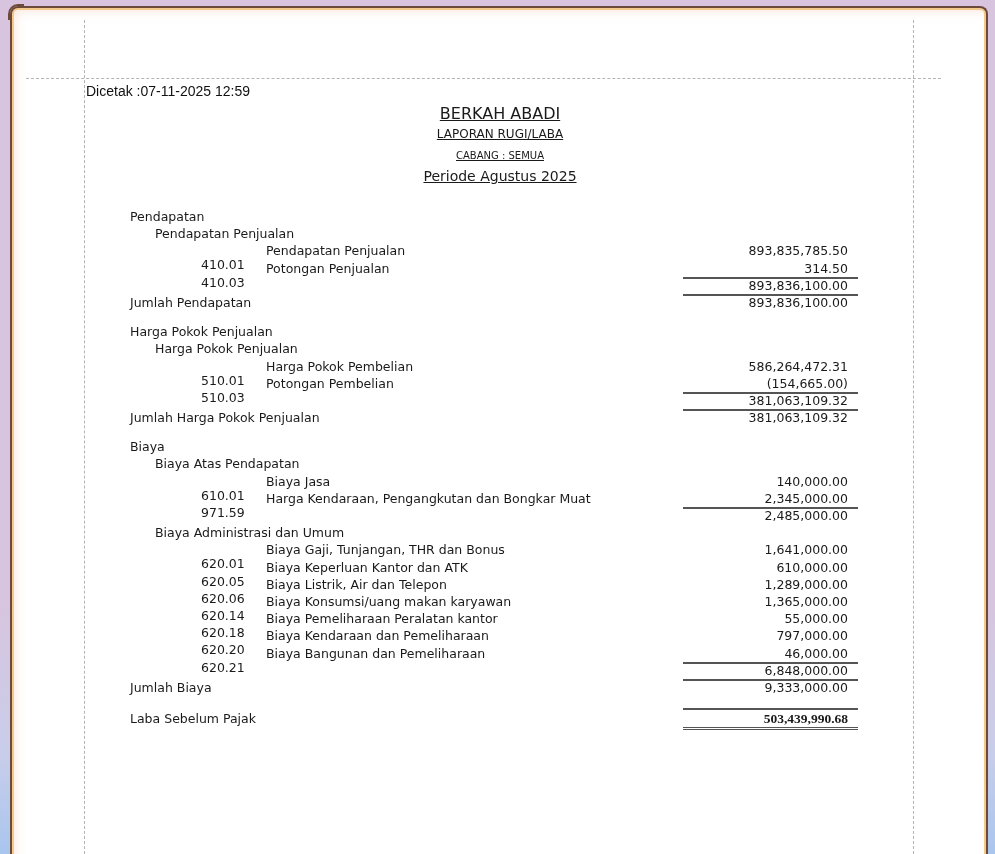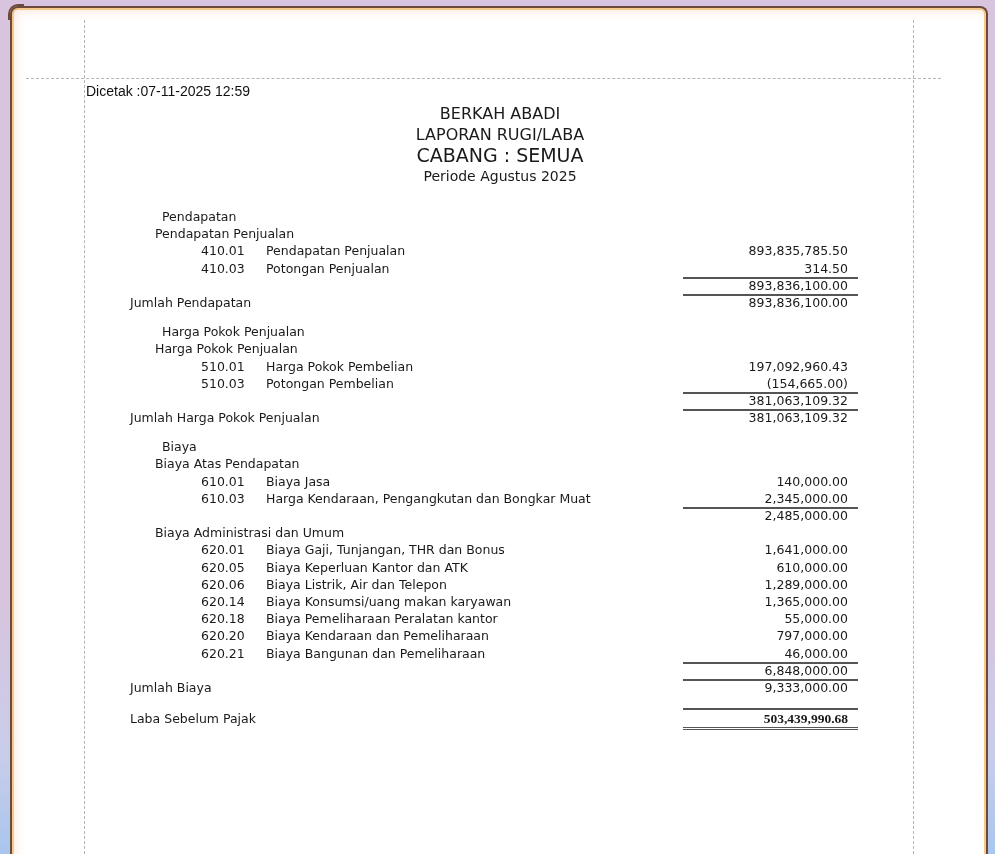--- a/index.html
+++ b/index.html
@@ -21,32 +21,32 @@
     position:absolute; left:8px; top:4px; width:14px; height:14px;
     border-top:2px solid #6b4a3a; border-left:2px solid #6b4a3a;
     border-radius:10px 0 0 0; background:#d8c4de;
   }
   .vline { position:absolute; top:20px; bottom:0; border-left:1px dashed #b4b4b4; }
   .hline { position:absolute; left:26px; width:915px; border-top:1px dashed #b4b4b4; }
   .printed {
     position:absolute; left:86px; top:83px; font-size:14px;
     font-family:"Liberation Sans", sans-serif; color:#111;
   }
-  .titles { position:absolute; left:200px; width:600px; top:103px; text-align:center; }
+  .titles { position:absolute; left:200px; width:600px; top:103px; text-align:center;text-decoration:underline; }
   .titles div { line-height:21px; }
   .t1 { font-size:16px; }
-  .t2 { font-size:16px; }
-  .t3 { font-size:19px; }
+  .t2 { font-size:12px; }
+  .t3 { font-size:10px; }
   .t4 { font-size:14px; }
   .report { position:absolute; left:130px; top:208px; width:728px; font-size:12.5px; }
   .row { position:relative; height:17.2px; line-height:17px; white-space:nowrap; }
   .row.gap { height:12px; }
-  .lvl0 { padding-left:0;margin-left:32px; }
+  .lvl0 { padding-left:0; }
   .lvl1 { padding-left:25px; }
-  .code { position:absolute; left:71px; }
+  .code { position:absolute; left:71px;margin-top:14px; }
   .acct { position:absolute; left:136px; }
   .amt  { position:absolute; right:10px; top:0; text-align:right; }
   .rule-top::after {
     content:""; position:absolute; left:553px; right:0; top:0; border-top:2px solid #555;
   }
   .dbl::before {
     content:""; position:absolute; left:553px; right:0; bottom:-3px;
     border-top:1px solid #555; border-bottom:1px solid #555; height:1px;
   }
   .bold { font-weight:bold; }
@@ -91,21 +91,21 @@
     <span>Jumlah Pendapatan</span>
     <span class="amt">893,836,100.00</span>
   </div>
   <div class="row gap"></div>
 
   <div class="row lvl0">Harga Pokok Penjualan</div>
   <div class="row lvl1">Harga Pokok Penjualan</div>
   <div class="row">
     <span class="code">510.01</span>
     <span class="acct">Harga Pokok Pembelian</span>
-    <span class="amt">197,092,960.43</span>
+    <span class="amt">586,264,472.31</span>
   </div>
   <div class="row">
     <span class="code">510.03</span>
     <span class="acct">Potongan Pembelian</span>
     <span class="amt">(154,665.00)</span>
   </div>
   <div class="row rule-top">
     <span class="amt">381,063,109.32</span>
   </div>
   <div class="row rule-top">
@@ -115,21 +115,21 @@
   <div class="row gap"></div>
 
   <div class="row lvl0">Biaya</div>
   <div class="row lvl1">Biaya Atas Pendapatan</div>
   <div class="row">
     <span class="code">610.01</span>
     <span class="acct">Biaya Jasa</span>
     <span class="amt">140,000.00</span>
   </div>
   <div class="row">
-    <span class="code">610.03</span>
+    <span class="code">971.59</span>
     <span class="acct">Harga Kendaraan, Pengangkutan dan Bongkar Muat</span>
     <span class="amt">2,345,000.00</span>
   </div>
   <div class="row rule-top">
     <span class="amt">2,485,000.00</span>
   </div>
   <div class="row lvl1">Biaya Administrasi dan Umum</div>
   <div class="row">
     <span class="code">620.01</span>
     <span class="acct">Biaya Gaji, Tunjangan, THR dan Bonus</span>

